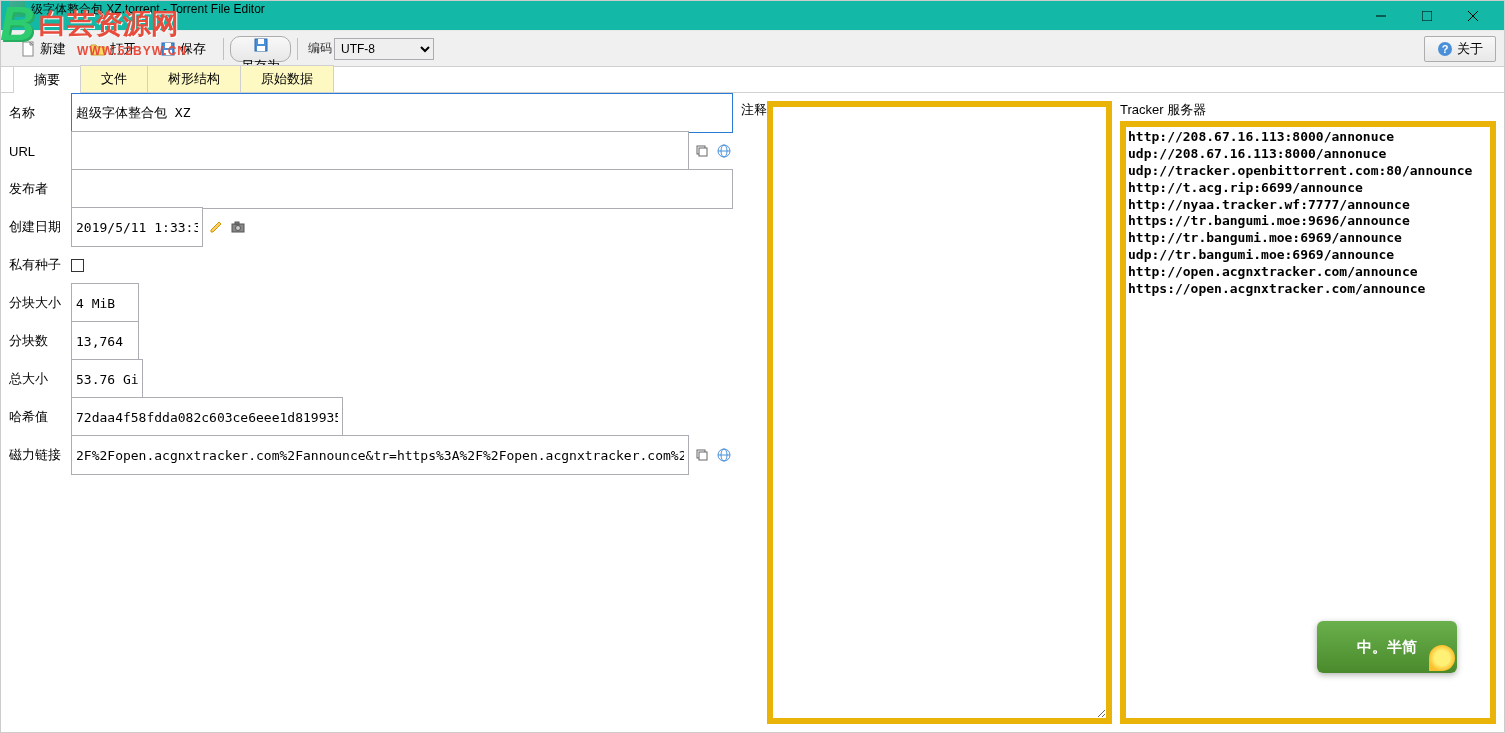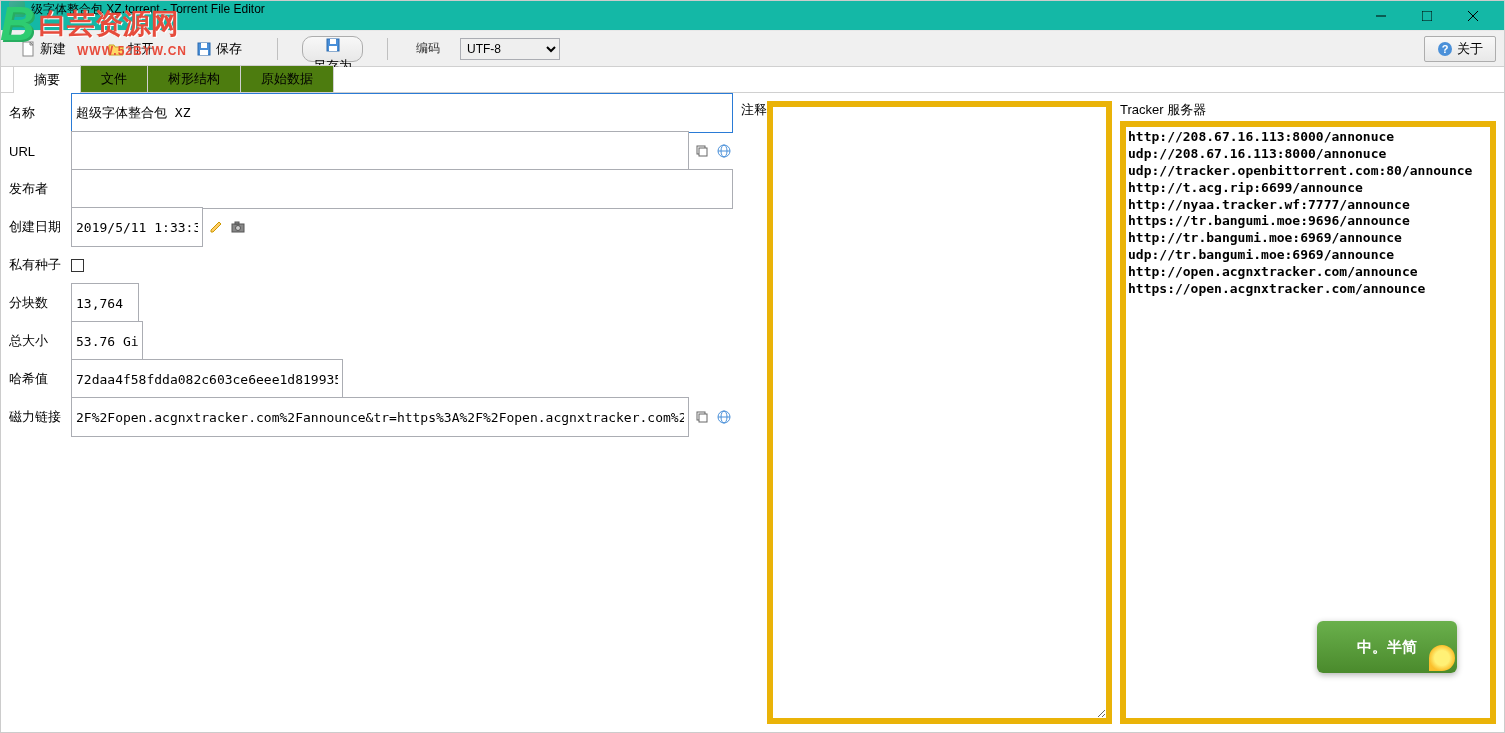--- a/index.html
+++ b/index.html
@@ -8,30 +8,30 @@
 .titlebar { height: 30px; display: flex; align-items: flex-start; padding: 0 8px; background: #14b8a6; border-bottom: 1px solid #e8e8e8; position: relative; }
 .titlebar-icon { width: 16px; height: 16px; background: linear-gradient(135deg,#4a9,#2a7); border-radius: 2px; margin-right: 6px; }
 .titlebar-text { flex: 1; font-size: 12px; color: #000; }
 .titlebar-btns { display: flex; gap: 0; }
 .titlebar-btn { width: 46px; height: 30px; display: flex; align-items: center; justify-content: center; cursor: pointer; color: #333; font-size: 12px; }
 .watermark { position: absolute; left: 0; top: 0; z-index: 10; pointer-events: none; }
 .wm-logo { display: flex; align-items: center; }
 .wm-b { font-size: 48px; font-weight: bold; font-style: italic; color: #2ecc71; text-shadow: 2px 2px 0 #27ae60; line-height: 1; }
 .wm-text { color: #e74c3c; font-size: 28px; font-weight: bold; margin-left: 4px; text-shadow: 1px 1px 0 #fff; }
 .wm-url { color: #e74c3c; font-size: 12px; font-weight: bold; margin-left: 77px; margin-top: -4px; letter-spacing: 1px; }
-.toolbar { height: 36px; background: #f0f0f0; border-bottom: 1px solid #d0d0d0; display: flex; align-items: center; padding: 0 8px; gap: 20px; }
+.toolbar { height: 36px; background: #f0f0f0; border-bottom: 1px solid #d0d0d0; display: flex; align-items: center; padding: 0 8px; gap: 2px; }
 .tb-btn { height: 26px; padding: 0 10px; display: flex; align-items: center; gap: 4px; border: 1px solid transparent; background: transparent; cursor: pointer; font-size: 13px; }
 .tb-btn.raised { border: 1px solid #adadad; background: linear-gradient(#f8f8f8,#e8e8e8); border-radius: 10px; flex-direction: column; }
 .tb-icon { width: 16px; height: 16px; display: inline-block; }
 .tb-sep { width: 1px; height: 22px; background: #c0c0c0; margin: 0 4px; }
 .tb-label { color: #333; margin-left: 4px; }
 .tb-select { height: 22px; width: 100px; border: 1px solid #abadb3; font-size: 12px; padding: 0 2px; }
 .about-btn { margin-left: auto; height: 26px; padding: 0 12px; display: flex; align-items: center; gap: 4px; border: 1px solid #adadad; background: linear-gradient(#f8f8f8,#e8e8e8); border-radius: 2px; cursor: pointer; font-size: 13px; }
 .tabstrip { height: 26px; display: flex; align-items: flex-end; padding-left: 12px; background: #fff; border-bottom: 1px solid #d0d0d0; }
-.tab { padding: 4px 20px; border: 1px solid #d0d0d0; border-bottom: none; margin-right: -1px; background: #4d7c0f; cursor: pointer; font-size: 13px; position: relative; }
+.tab { padding: 4px 20px; border: 1px solid #d0d0d0; border-bottom: none; margin-right: -1px; background: #fef9c3; cursor: pointer; font-size: 13px; position: relative; }
 .tab.active { background: #fff; top: 1px; z-index: 1; }
 .content { flex: 1; display: flex; padding: 8px; gap: 8px; overflow: hidden; }
 .left { width: 724px; display: flex; flex-direction: column; gap: 14px; }
 .mid { flex: 1; display: flex; }
 .right { width: 376px; display: flex; flex-direction: column; }
 .section-label { font-size: 13px; margin-bottom: 2px; }
 .row { display: flex; align-items: center; gap: 4px; height: 24px; }
 .row-label { width: 58px; font-size: 13px; }
 .row-input { flex: 1; height: 40px; border: 1px solid #abadb3; padding: 0 4px; font-size: 13px; font-family: "SimSun", monospace; }
 .row-input.short { flex: none; }
@@ -182,20 +182,24 @@
               <circle cx="7" cy="8" r="2.5" fill="#ccc" stroke="#555"></circle>
               <rect x="4" y="2" width="4" height="2" fill="#888" stroke="#555"></rect>
             </svg>
           </span>
       </div>
       <div class="row">
         <span class="row-label">私有种子</span>
         <span class="checkbox"></span>
       </div>
       <div class="row">
+        <span class="row-label">分块大小</span>
+        <input class="row-input short" style="width: 68px;" readonly="" value="4 MiB">
+      </div>
+      <div class="row">
         <span class="row-label">分块数</span>
         <input class="row-input short" style="width: 68px;" readonly="" value="13,764">
       </div>
       <div class="row">
         <span class="row-label">总大小</span>
         <input class="row-input short" style="width: 72px;" readonly="" value="53.76 GiB">
       </div>
       <div class="row">
         <span class="row-label">哈希值</span>
         <input class="row-input short" style="width: 272px;" readonly="" value="72daa4f58fdda082c603ce6eee1d8199359434">

